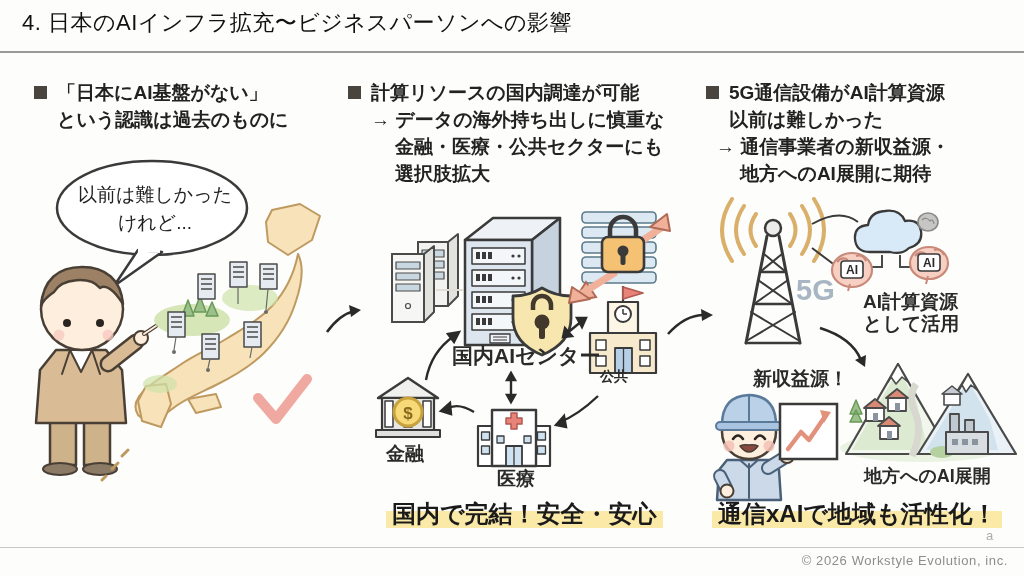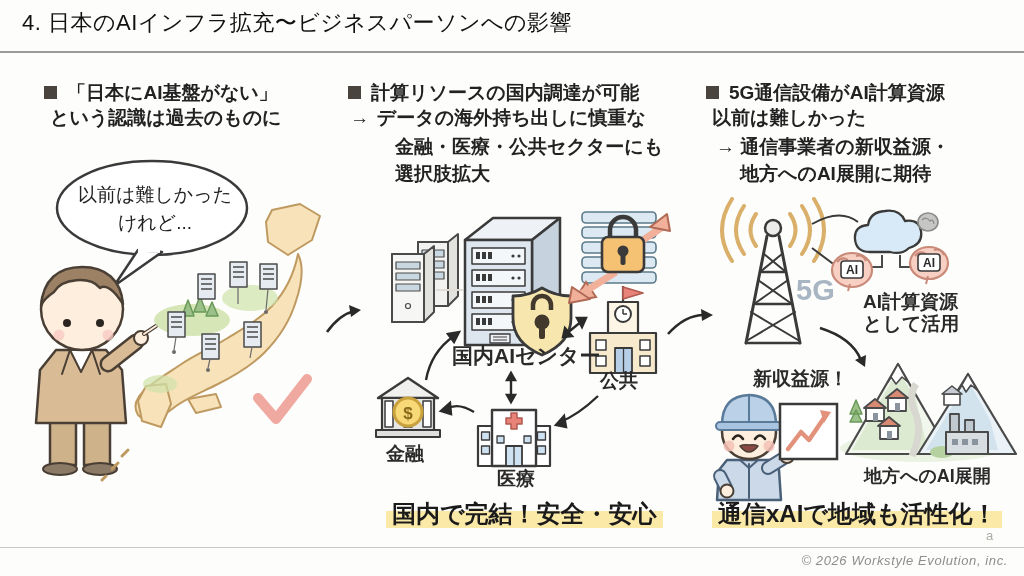--- a/index.html
+++ b/index.html
@@ -5,45 +5,45 @@
   html,body{margin:0;padding:0;background:#e8e8e8;}
   .slide{
     position:relative;width:1024px;height:576px;background:#fdfdfb;overflow:hidden;
     font-family:"Liberation Sans","DejaVu Sans",sans-serif;color:#1d1d1d;
   }
   .title{position:absolute;left:22px;top:8px;font-size:22px;font-weight:normal;letter-spacing:.5px;color:#111;}
   .title-rule{position:absolute;left:0;top:51px;width:1024px;border-top:2px solid #9a9a98;}
   .bullets{position:absolute;font-size:19px;font-weight:bold;line-height:27px;color:#222;}
   .b-row{display:flex;align-items:flex-start;}
   .sq{width:13px;height:13px;background:#4a443e;display:inline-block;margin:7px 10px 0 0;flex:none;}
-  .ind1{margin-left:6px;font-family:Liberation Mono, monospace;}
+  .ind1{margin-left:23px;}
   .ind2{margin-left:47px;}
   .ind3{margin-left:10px;}
   .ind4{margin-left:34px;}
   .lbl{position:absolute;font-weight:bold;color:#2a2a2a;white-space:nowrap;}
   .hl{position:absolute;font-size:24px;font-weight:bold;color:#1a1a1a;white-space:nowrap;
       background:linear-gradient(transparent 42%,#fbe9a8 42%,#fbe9a8 94%,transparent 94%);
       padding:0 6px;}
   .speech-text{position:absolute;left:70px;top:181px;width:170px;text-align:center;
       font-size:19px;font-weight:normal;line-height:28px;color:#222;}
   .footer-rule{position:absolute;left:0;top:547px;width:1024px;border-top:1px solid #c8c8c6;}
-  .copyright{position:absolute;right:16px;top:553px;font-size:13px;color:#8d8d8b;letter-spacing:.6px;font-style:italic;}
+  .copyright{position:absolute;right:16px;top:553px;font-size:13px;color:#8d8d8b;letter-spacing:.6px;}
   .watermark{position:absolute;left:986px;top:528px;font-size:13px;color:#aeaea8;}
   svg{position:absolute;overflow:visible;}
   svg text{font-family:"Liberation Sans","DejaVu Sans",sans-serif;}
 </style>
 </head>
 <body>
 
 <div class="slide">
 
   <div class="title">4. 日本のAIインフラ拡充〜ビジネスパーソンへの影響</div>
   <div class="title-rule"></div>
 
-  <div class="bullets" style="left:44px;top:79px;width:305px;">
+  <div class="bullets" style="left:34px;top:79px;width:305px;">
     <div class="b-row">
       <span class="sq"></span>
       <span>「日本にAI基盤がない」</span>
     </div>
     <div class="ind1">という認識は過去のものに</div>
   </div>
 
   <div class="bullets" style="left:348px;top:79px;width:335px;">
     <div class="b-row">
       <span class="sq"></span>
@@ -291,21 +291,21 @@
       <path d="M 78,136 L 89,134 L 84,144 Z" fill="#2a2a2a"></path>
     </g>
   </svg>
 
   <svg style="left:660px;top:300px;" width="60" height="48" viewBox="0 0 60 48">
     <path d="M 8,34 Q 26,14 46,15" fill="none" stroke="#2a2a2a" stroke-width="2.6"></path>
     <path d="M 41,9 L 53,15 L 42,21 Z" fill="#2a2a2a"></path>
   </svg>
 
   <div class="lbl" style="left:452px;top:342px;font-size:21px;">国内AIセンター</div>
-  <div class="lbl" style="left:600px;top:368px;font-size:19px;">公共</div>
+  <div class="lbl" style="left:600px;top:368px;font-size:14px;">公共</div>
   <div class="lbl" style="left:386px;top:441px;font-size:19px;">金融</div>
   <div class="lbl" style="left:497px;top:466px;font-size:19px;">医療</div>
   <div class="hl" style="left:386px;top:498px;">国内で完結！安全・安心</div>
 
   <svg style="left:700px;top:198px;" width="324" height="312" viewBox="0 0 324 312">
 
     <g stroke="#d9af6a" stroke-width="4" fill="none" stroke-linecap="round">
       <path d="M 56,16 Q 45,32 56,48"></path>
       <path d="M 44,8 Q 28,32 44,56"></path>
       <path d="M 32,1 Q 12,32 32,63"></path>

